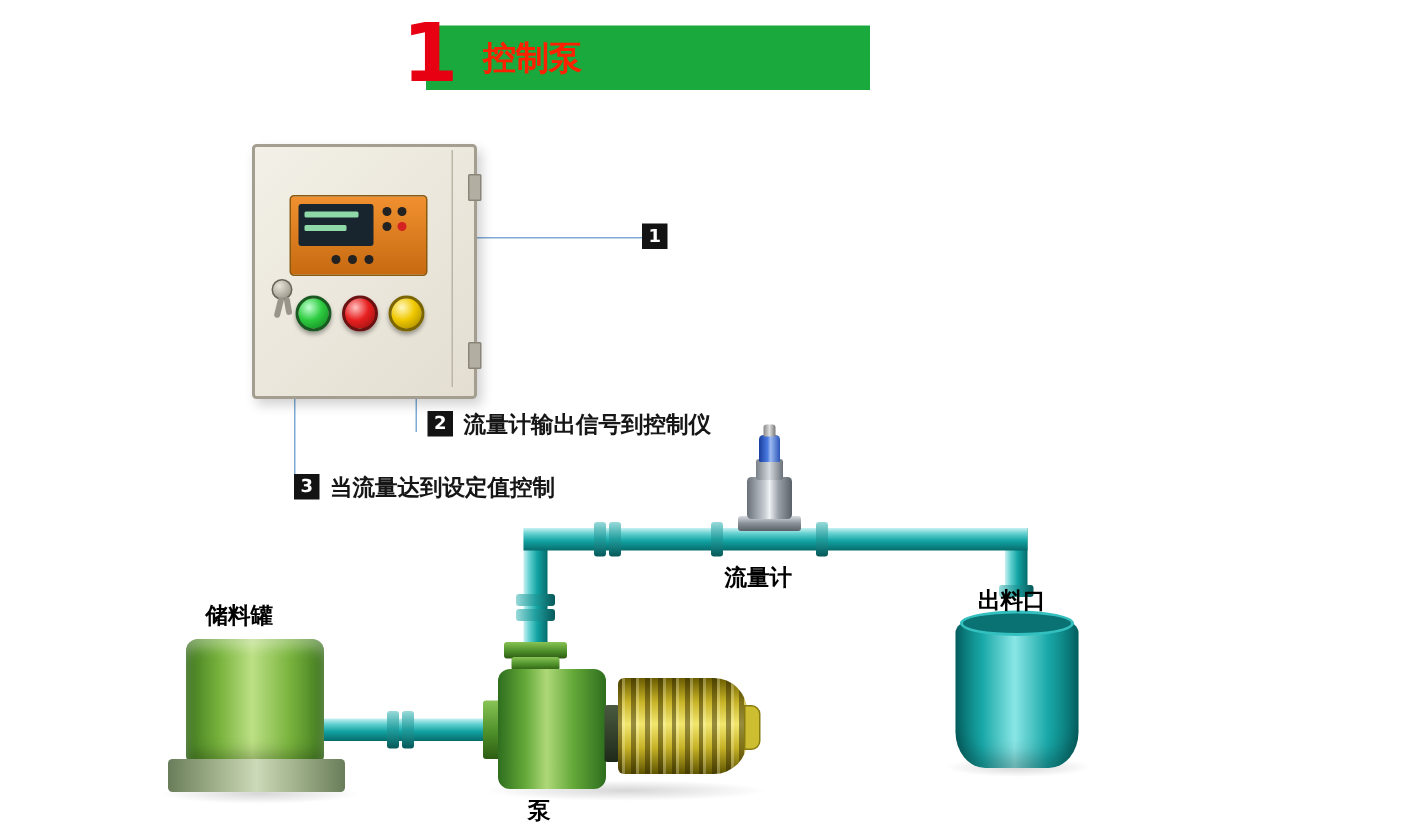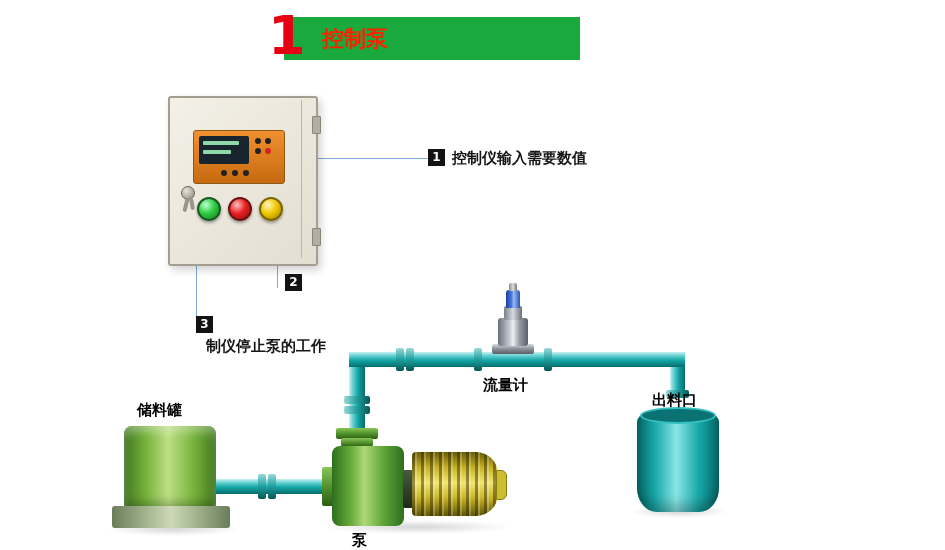--- a/index.html
+++ b/index.html
@@ -106,32 +106,32 @@
   <div class="lock abs" style="left:181px;top:186px;width:12px;height:12px;"></div>
   <div class="key abs" style="left:184px;top:198px;width:4px;height:14px;transform:rotate(14deg);"></div>
   <div class="key abs" style="left:190px;top:198px;width:4px;height:12px;transform:rotate(-10deg);"></div>
 
   <div class="pbtn green abs" style="left:197px;top:197px;width:20px;height:20px;"></div>
   <div class="pbtn red abs" style="left:228px;top:197px;width:20px;height:20px;"></div>
   <div class="pbtn yellow abs" style="left:259px;top:197px;width:20px;height:20px;"></div>
 
   <div class="ann abs" style="left:428px;top:149px;">
     <span class="numsq">1</span>
-    <span>控制仪输入需要数值</span>
   </div>
 
   <div class="ann abs" style="left:285px;top:274px;">
     <span class="numsq">2</span>
+    <span>流量计输出信号到控制仪</span>
   </div>
 
   <div class="abs" style="left:196px;top:316px;">
     <div class="ann">
       <span class="numsq">3</span>
+      <span>当流量达到设定值控制</span>
     </div>
-    <div class="ann3-line2">制仪停止泵的工作</div>
   </div>
 
   <div class="shadow abs" style="left:106px;top:522px;width:134px;height:14px;"></div>
   <div class="shadow abs" style="left:322px;top:520px;width:190px;height:14px;"></div>
   <div class="shadow abs" style="left:630px;top:505px;width:98px;height:13px;"></div>
 
   <div class="pipe-h abs" style="left:212px;top:479px;width:122px;height:15px;"></div>
   <div class="flange-tall abs" style="left:258px;top:474px;width:8px;height:25px;"></div>
   <div class="flange-tall abs" style="left:268px;top:474px;width:8px;height:25px;"></div>
   <div class="flange-green abs" style="left:322px;top:467px;width:12px;height:39px;"></div>

